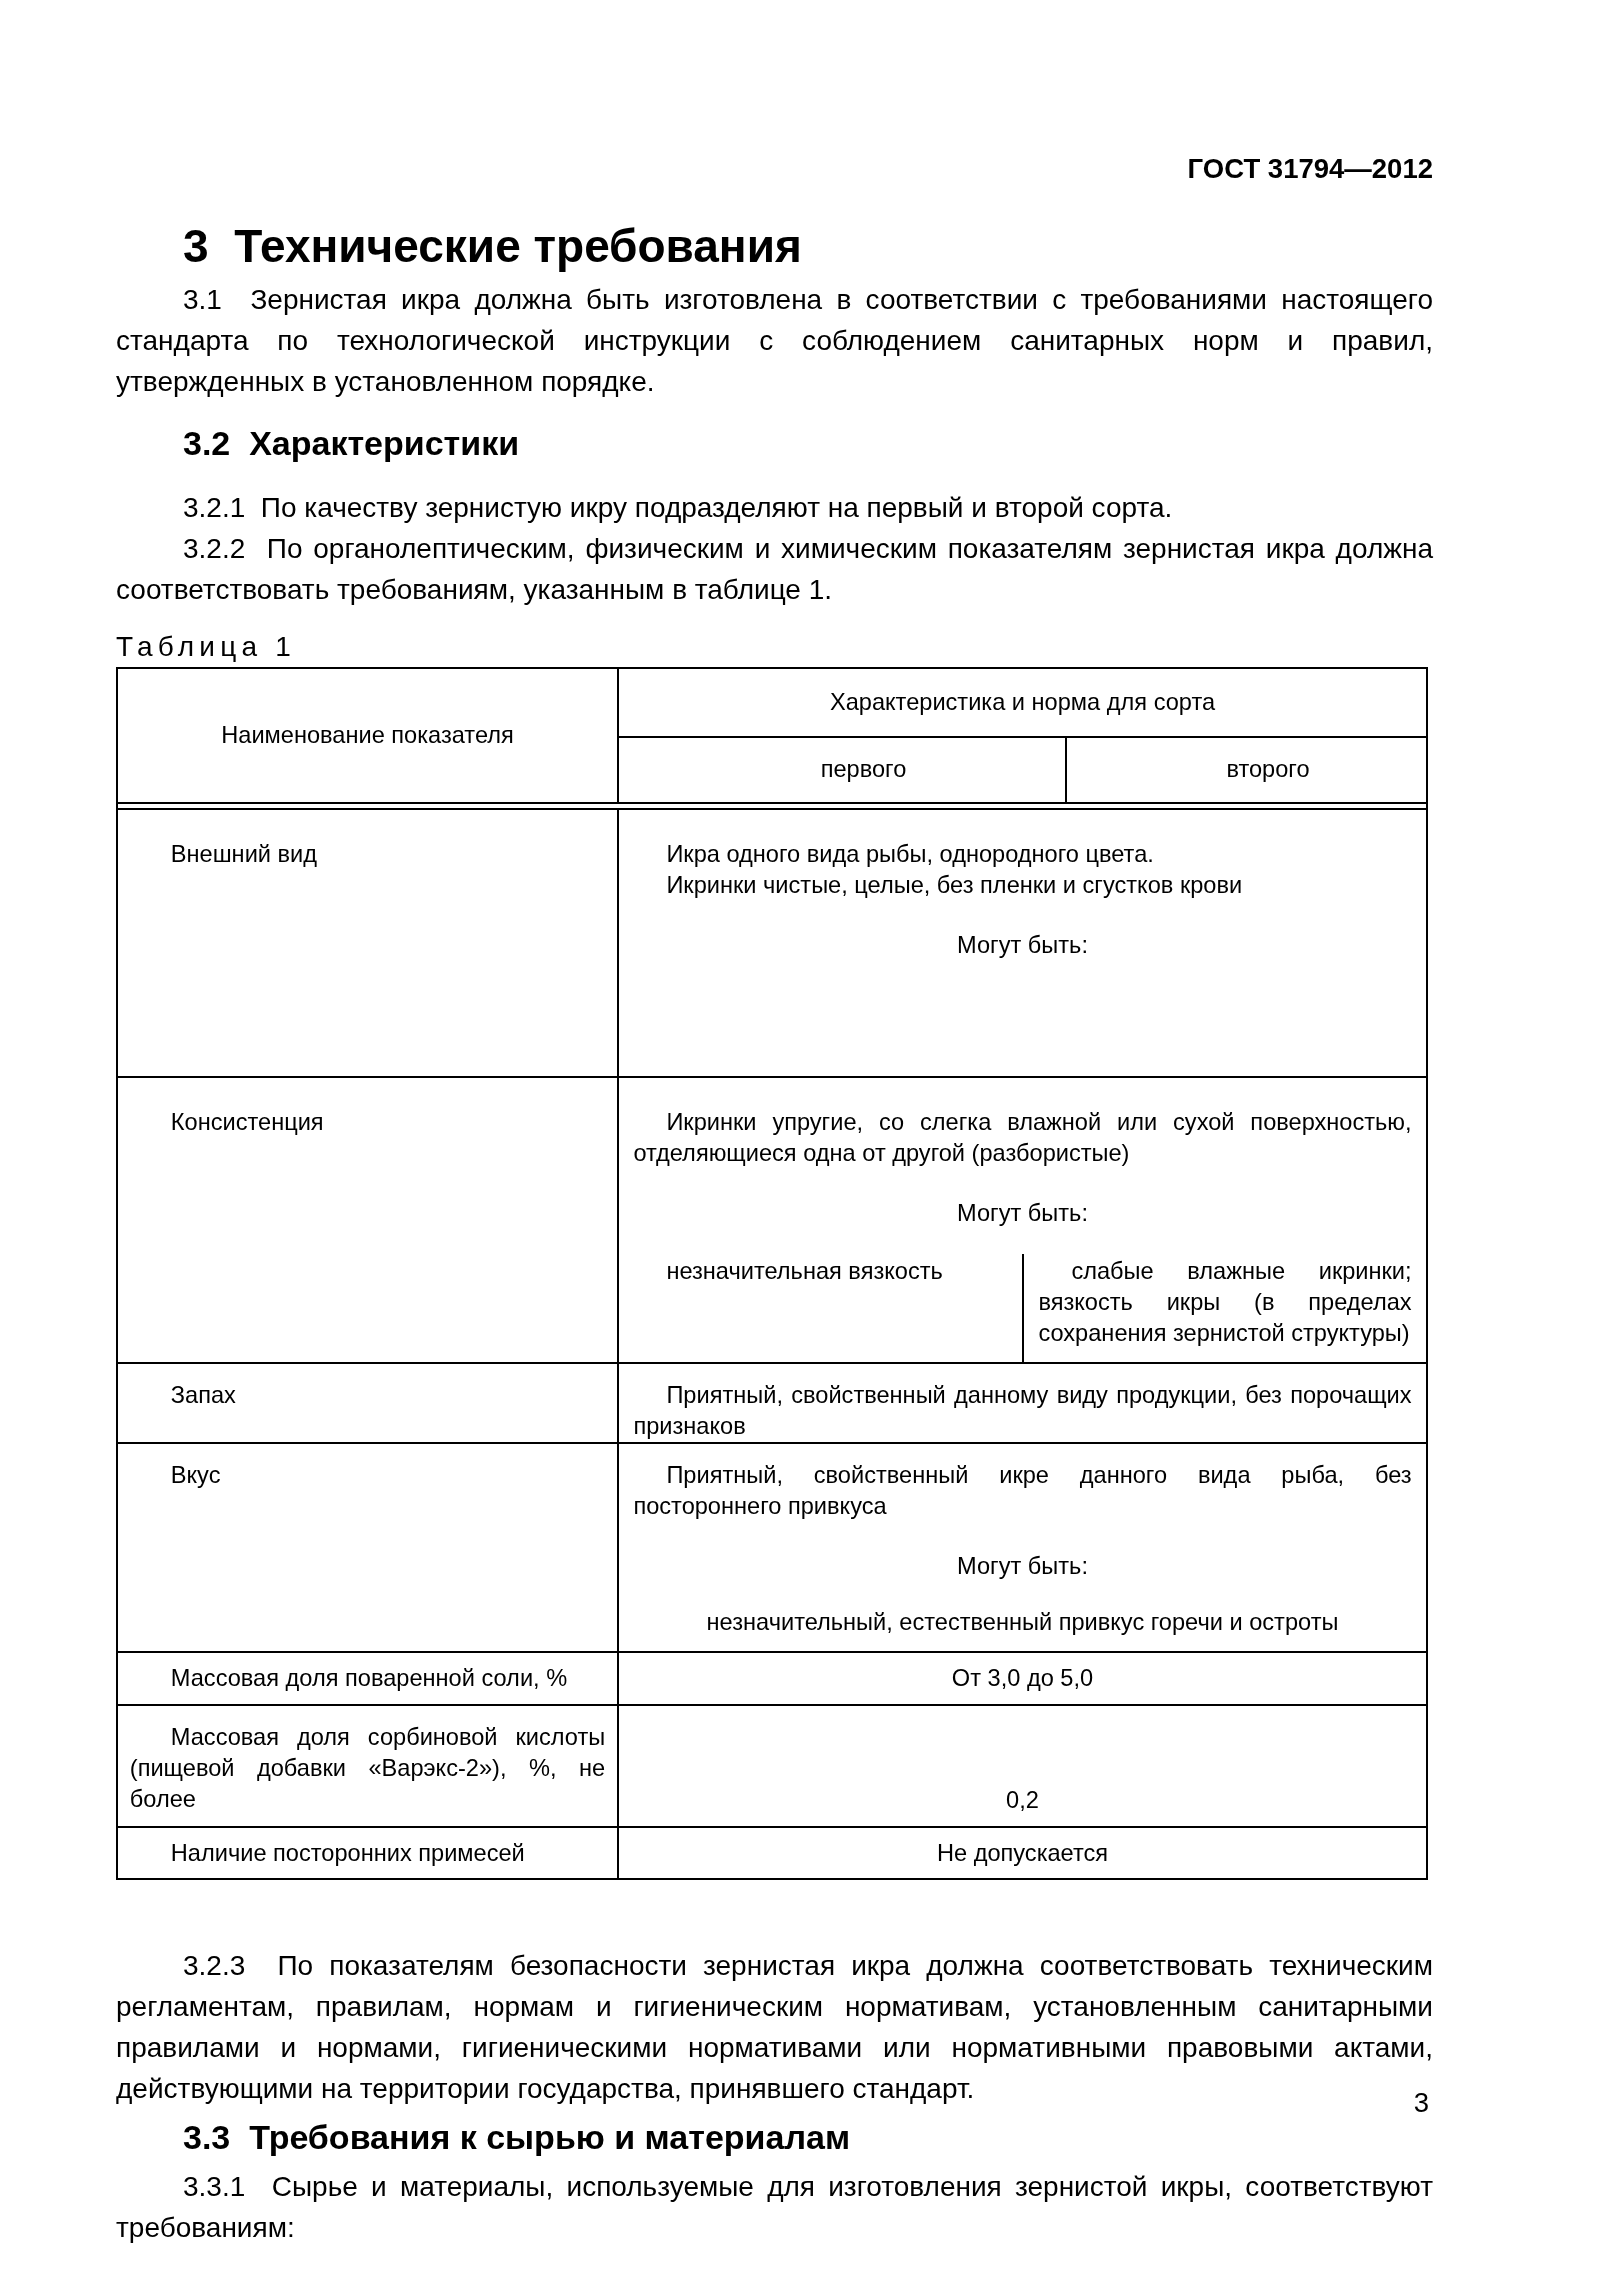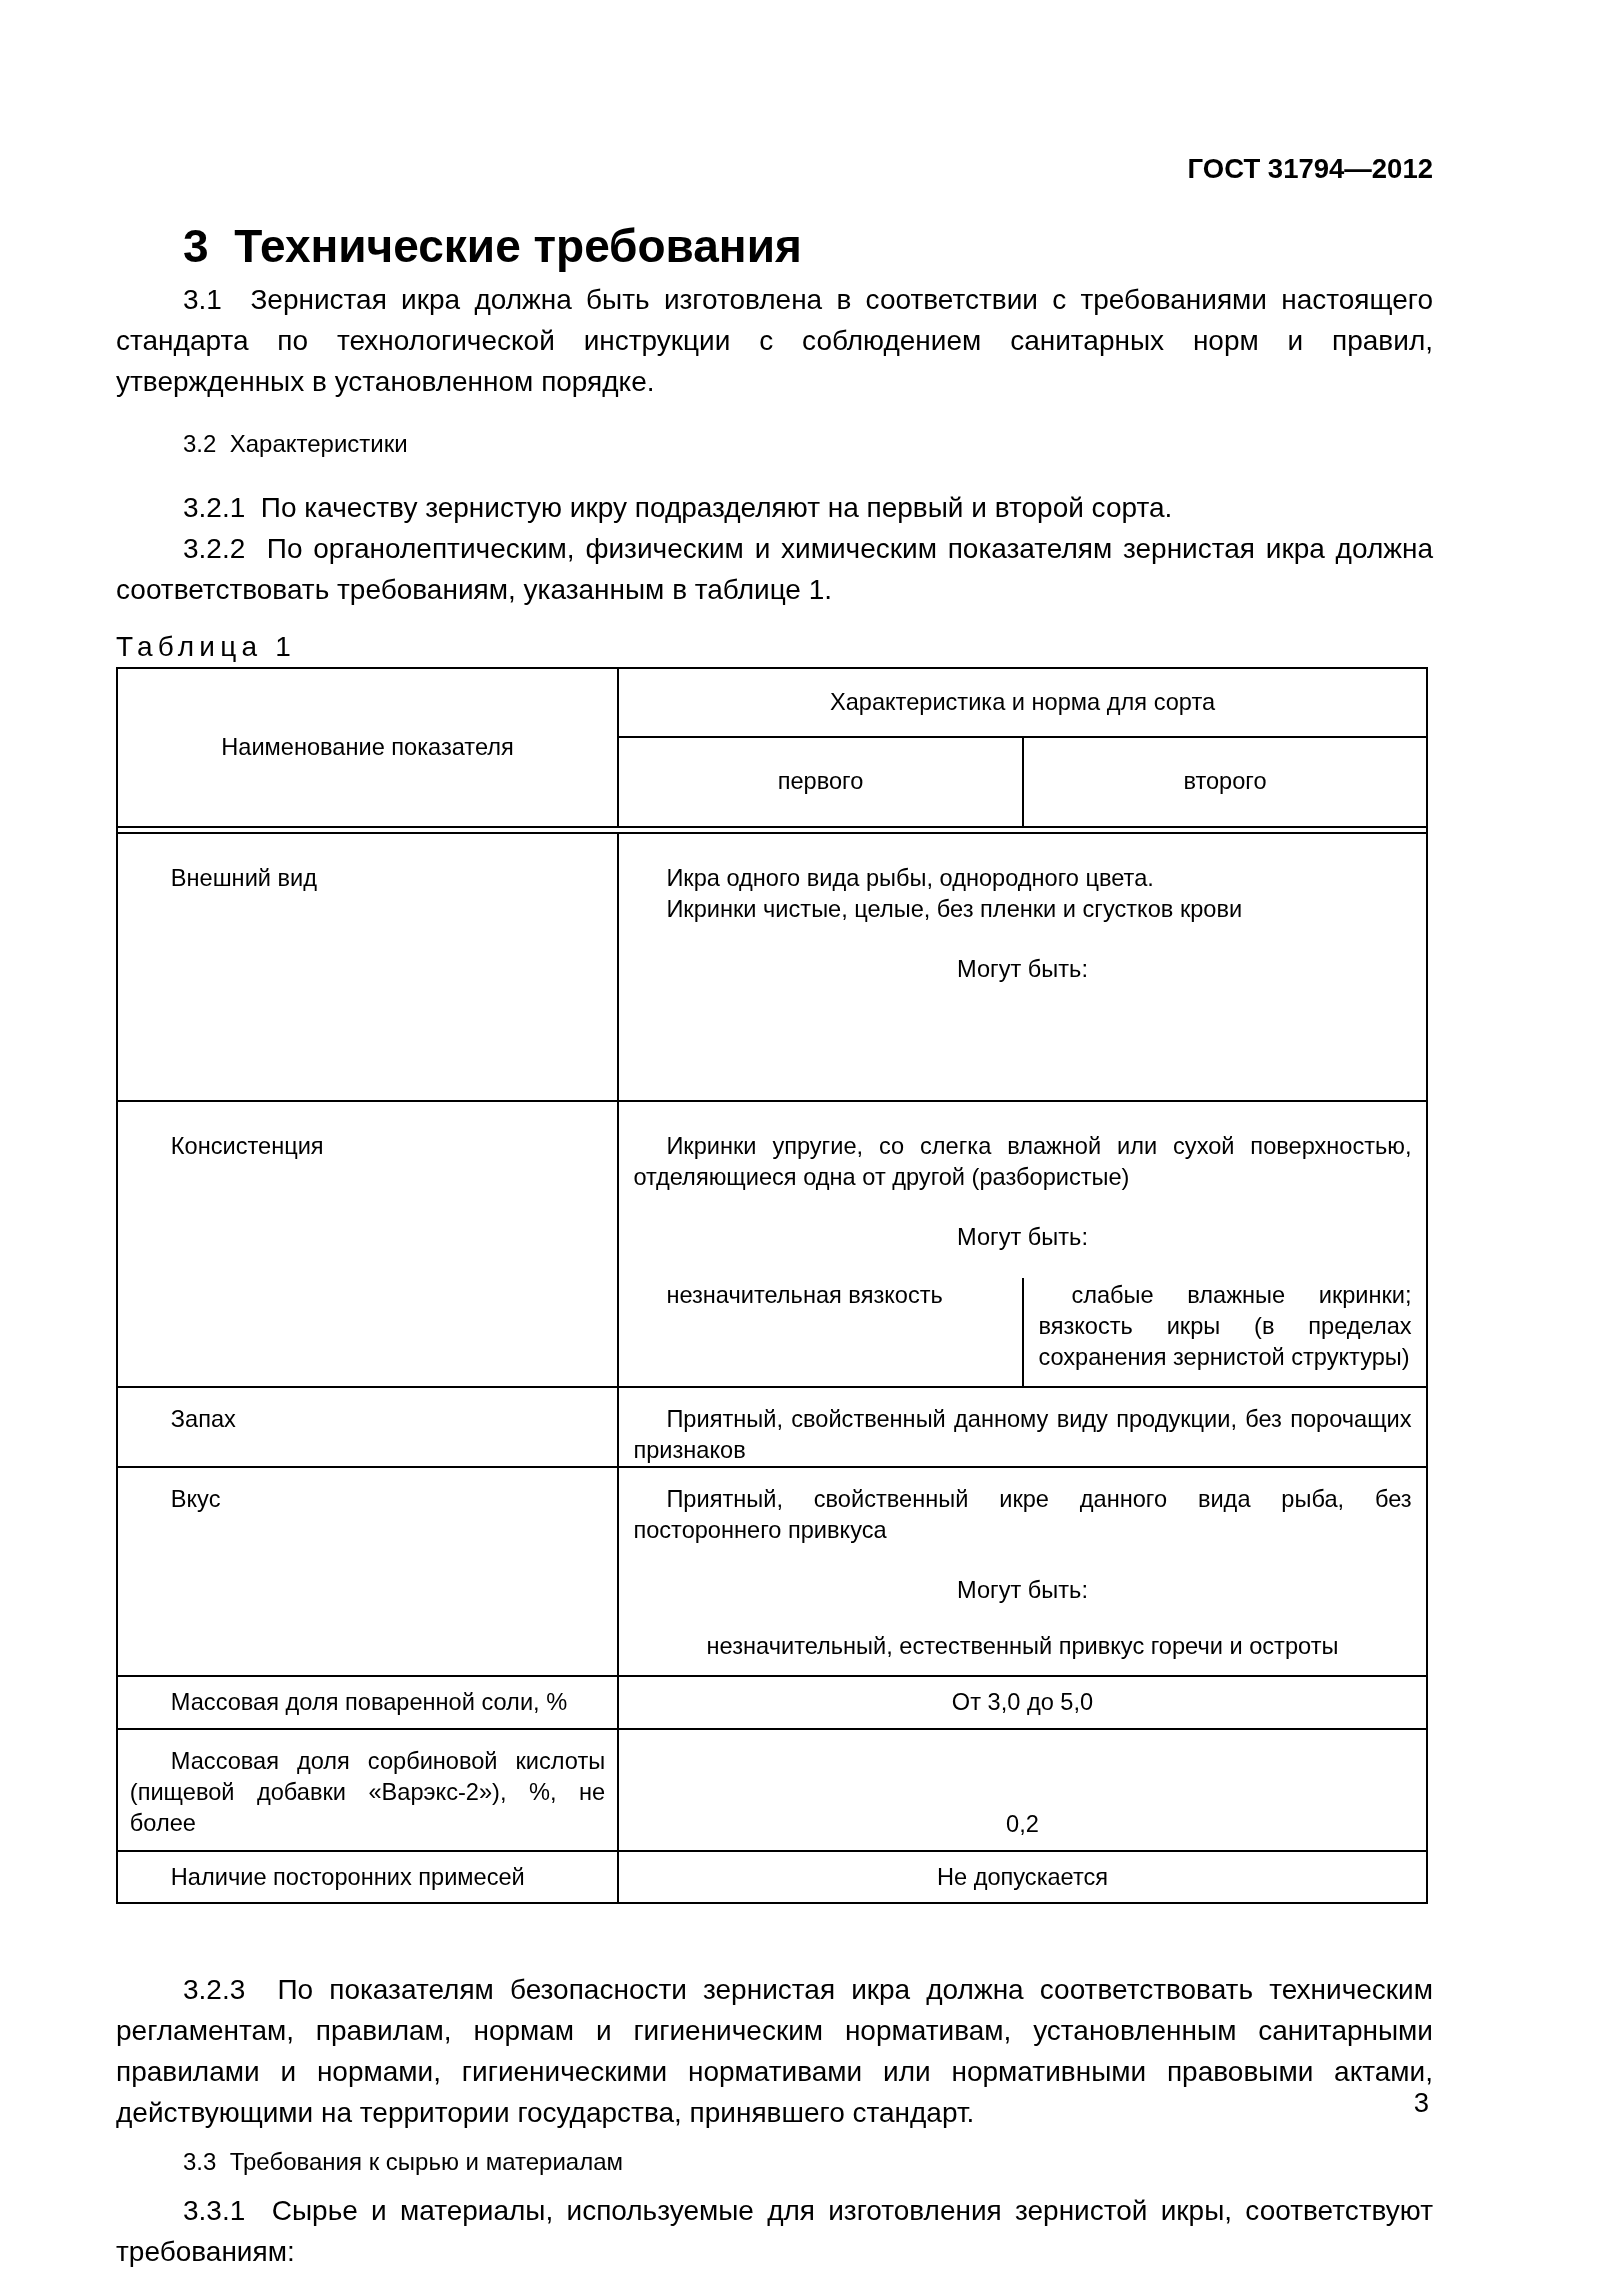--- a/index.html
+++ b/index.html
@@ -38,22 +38,22 @@
   }
   .para {
     font-size:28px;
     line-height:41px;
     text-align:justify;
     text-indent:67px;
   }
   .p31  { margin-top:11.8px; }
   .h-sub {
     padding-left:67px;
-    font-weight:normal;
-    font-size:24px;
+    font-weight:bold;
+    font-size:34px;
     line-height:41px;
   }
   .h32  { margin-top:21px; }
   .p321 { margin-top:23px; }
   .p322 { margin-top:0; }
 
   
   .tcaption {
     margin-top:21px;
     font-size:28px;
@@ -74,21 +74,21 @@
     text-align:center;
     padding:6.5px 19.6px;
   }
   .th-right { display:flex; flex-direction:column; }
   .th-group {
     height:69px;
     border-bottom:2px solid #000;
     display:flex; align-items:center; justify-content:center;
     text-align:center;
   }
-  .th-sub { display:grid; grid-template-columns:403px 404px; height:88px; }
+  .th-sub { display:grid; grid-template-columns:403px 404px; height:64px;padding-left:43px; }
   .th-sub > div { display:flex; align-items:center; justify-content:center; }
   .th-sub .b { border-left:2px solid #000; }
   .dblline { height:7.9px; border-top:2px solid #000; border-bottom:2px solid #000; }
 
   .trow { display:grid; grid-template-columns:501px 807px; border-top:2px solid #000; }
   .trow.first { border-top:none; }
   .c1 {
     border-right:2px solid #000;
     padding:0 11.8px 11.8px 11.8px;
     text-indent:41px;

